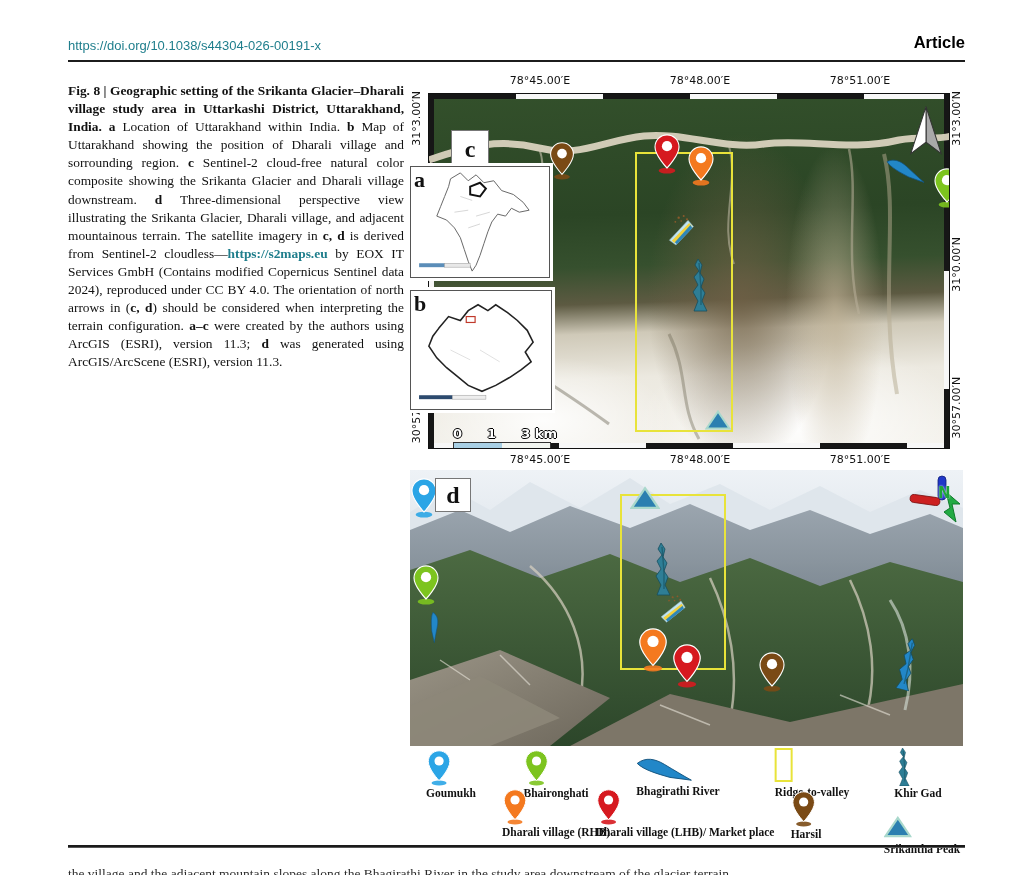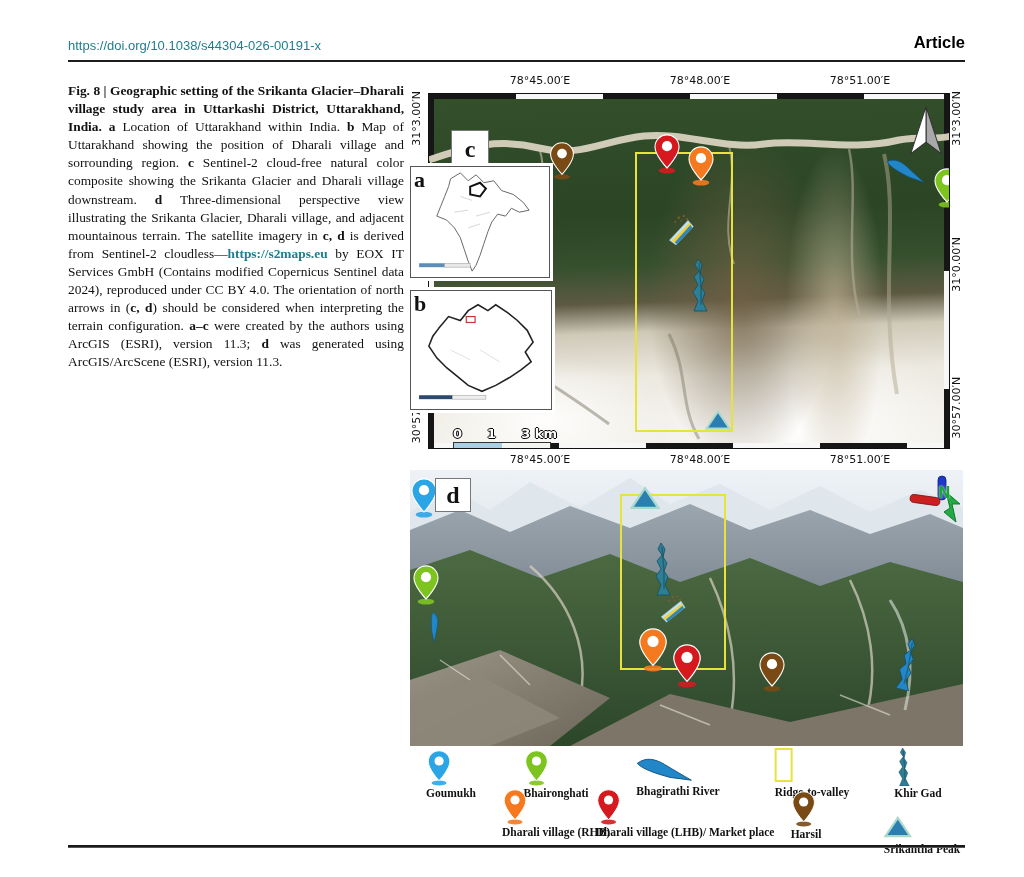--- a/index.html
+++ b/index.html
@@ -421,14 +421,15 @@
             <svg viewBox="0 0 26 20">
               <polygon points="13,1.5 24.5,18.5 1.5,18.5" fill="currentColor" stroke="#a9d8cc" stroke-width="2"></polygon>
             </svg>
           </span>
         <div class="llabel" style="margin-top:4px;">Srikantha Peak</div>
       </div>
     </div>
   </div>
 
   <div id="footer-rule" class="abs"></div>
+  <div id="clipped-text" class="abs">the village and the adjacent mountain slopes along the Bhagirathi River in the study area downstream of the glacier terrain</div>
 
 </div>
 
 </body></html>

